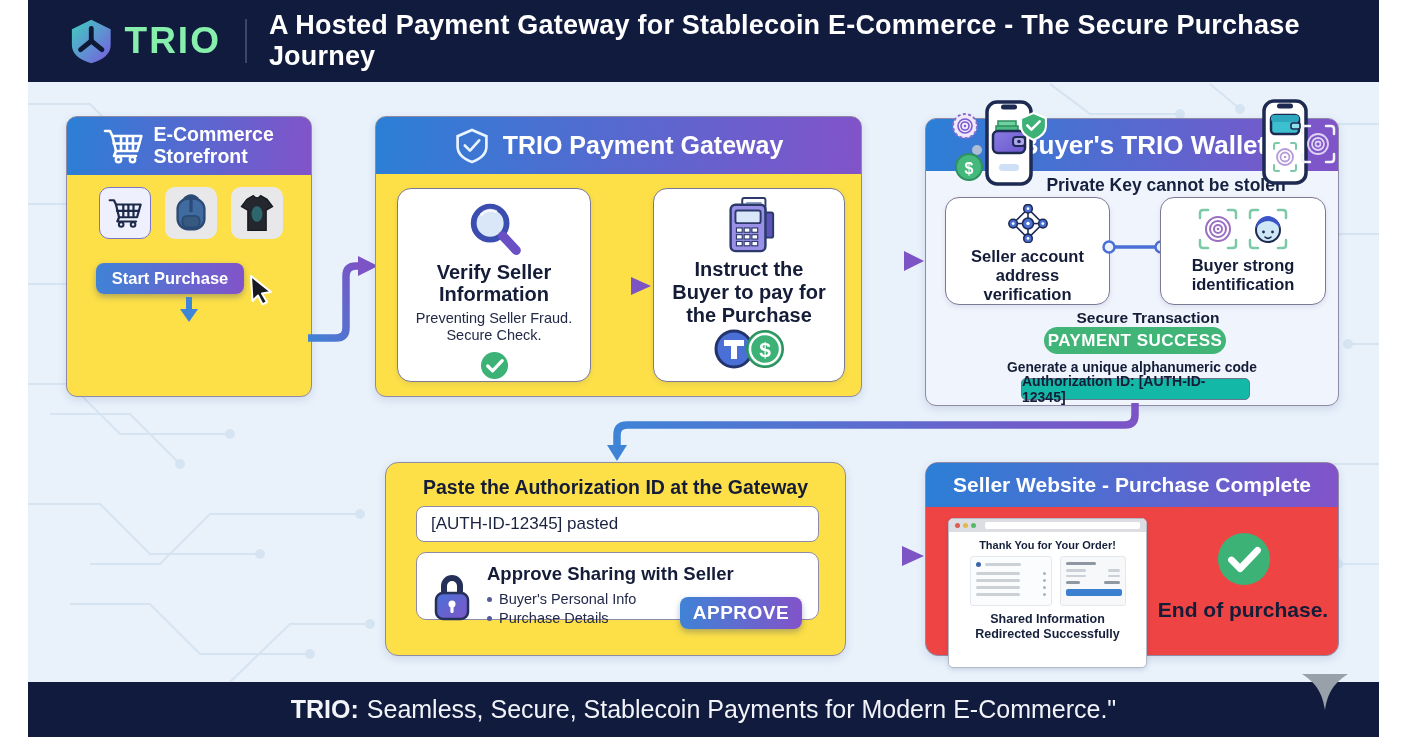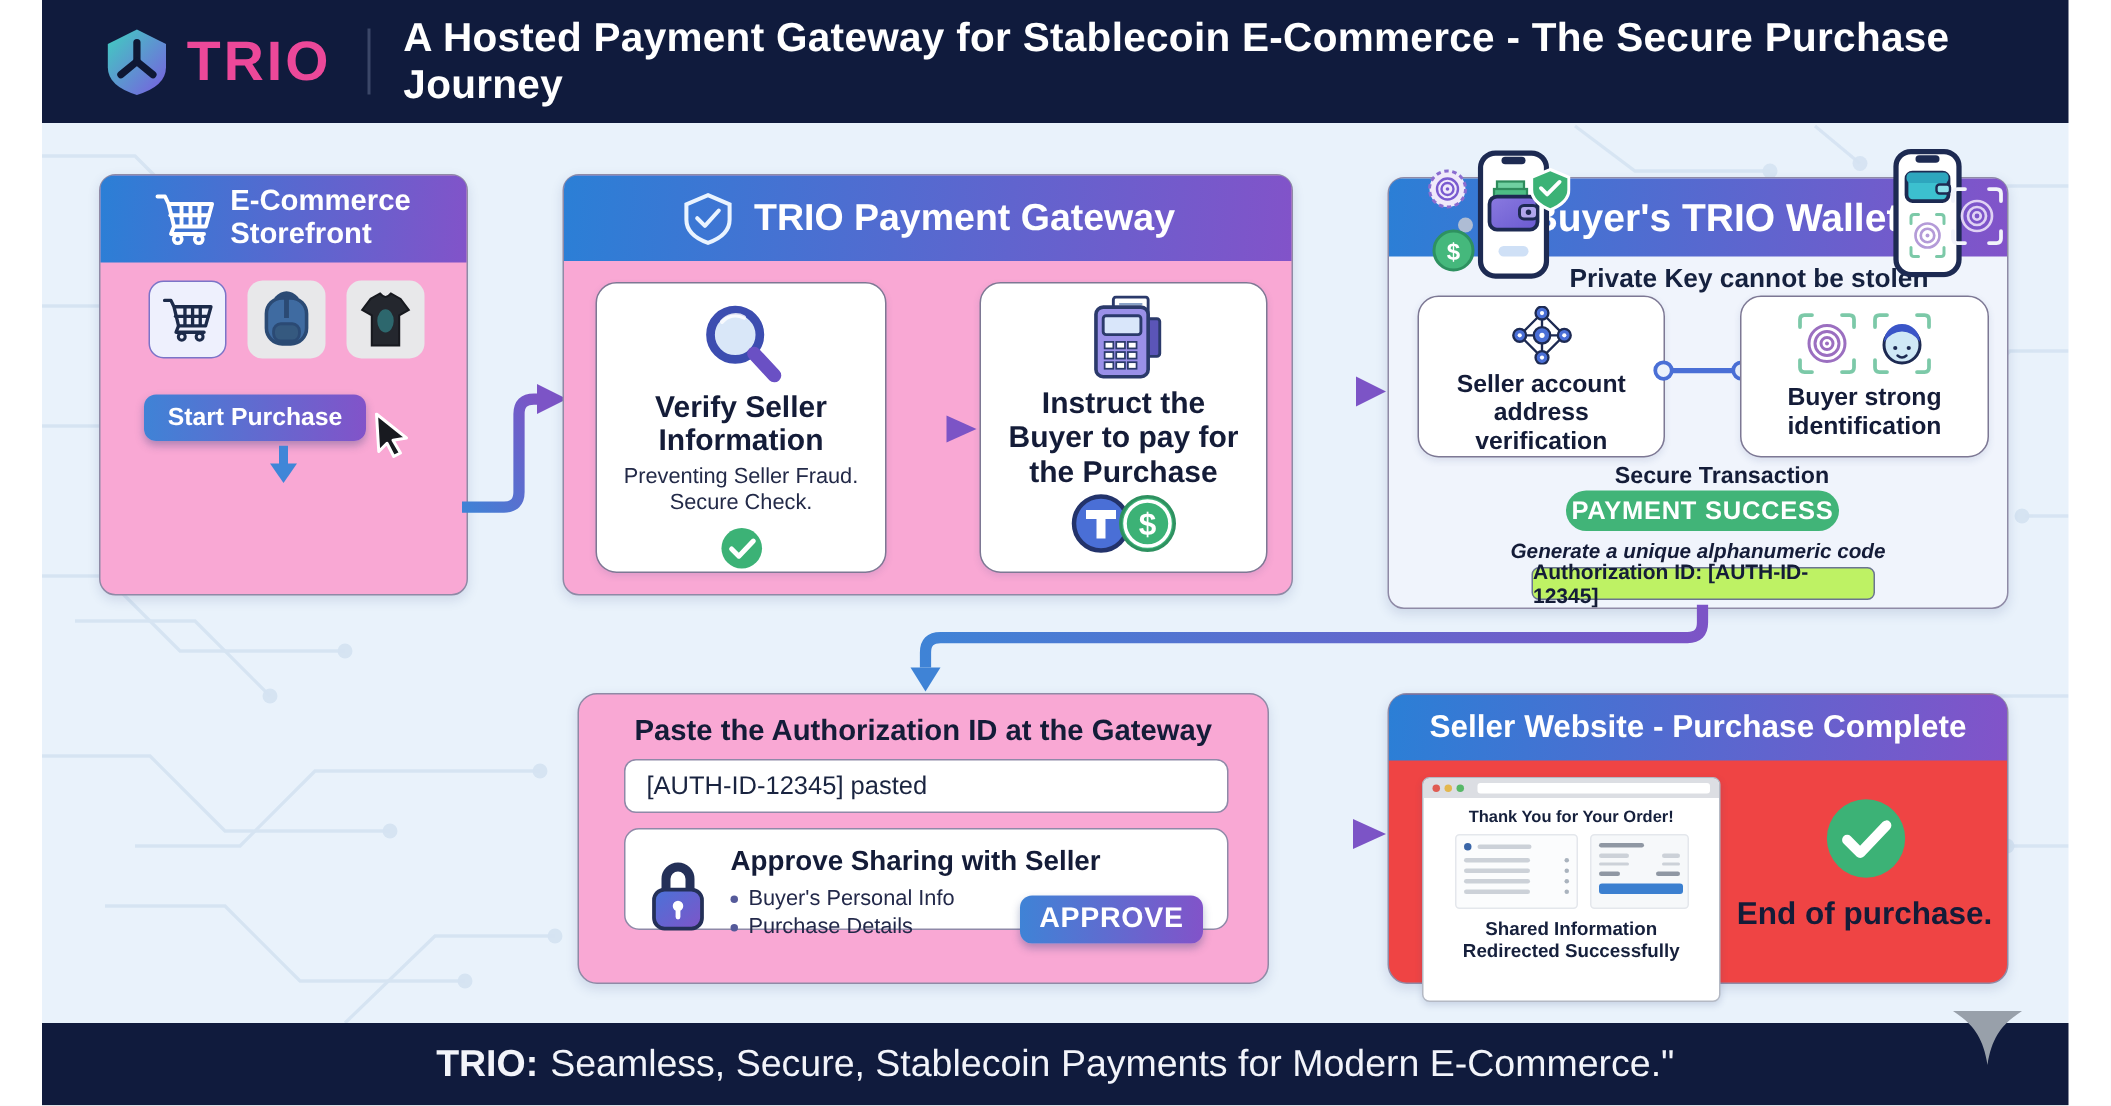--- a/index.html
+++ b/index.html
@@ -1,39 +1,39 @@
 <!DOCTYPE html>
 <html><head>
 <meta charset="utf-8">
 <style>
   html,body{margin:0;padding:0;background:#fff;}
   *{box-sizing:border-box;}
   .canvas{position:relative;width:1407px;height:737px;background:#ffffff;overflow:hidden;
           font-family:"Liberation Sans",sans-serif;color:#141c38;}
   .abs{position:absolute;}
   .topbar{left:28px;top:0;width:1351px;height:82px;background:#101b3d;display:flex;align-items:center;padding-left:40px;}
-  .logo-text{font-size:37px;font-weight:bold;color:#ec4899;letter-spacing:2px;margin-left:10px;}
+  .logo-text{font-size:37px;font-weight:bold;color:#86efac;letter-spacing:2px;margin-left:10px;}
   .sep{width:2px;height:44px;background:#3b4768;margin:0 22px 0 24px;}
   .main-title{font-size:27px;font-weight:bold;color:#fff;letter-spacing:.2px;}
   .mainbg{left:28px;top:82px;width:1351px;height:600px;background:#e9f2fb;}
   .footerbar{left:28px;top:682px;width:1351px;height:55px;background:#101b3d;display:flex;align-items:center;justify-content:center;}
   .footer-text{font-size:25px;color:#f2f4fa;}
   .footer-text b{font-weight:bold;margin-right:8px;}
-  .box{background:#f9a8d4;border:1.5px solid #8f8aa6;border-radius:11px;box-shadow:0 3px 8px rgba(50,70,130,.15);}
+  .box{background:#fde047;border:1.5px solid #8f8aa6;border-radius:11px;box-shadow:0 3px 8px rgba(50,70,130,.15);}
   .hdr{display:flex;align-items:center;justify-content:center;color:#fff;font-weight:bold;
        background:linear-gradient(95deg,#2b7fd6 0%,#8253c9 100%);border-radius:9px 9px 0 0;}
   .subcard{position:absolute;background:#fff;border:1.4px solid #7d7894;border-radius:14px;
            box-shadow:0 2px 5px rgba(50,70,130,.12);display:flex;flex-direction:column;align-items:center;}
   .btn{background:linear-gradient(92deg,#3f83d6,#8253c9);color:#fff;font-weight:bold;display:flex;align-items:center;
        justify-content:center;border-radius:8px;box-shadow:0 3px 6px rgba(40,60,120,.35);text-align:center;cursor:pointer;}
   .tile{position:absolute;width:52px;height:52px;border-radius:10px;display:flex;align-items:center;justify-content:center;}
   .ctr{text-align:center;}
   .bold{font-weight:bold;}
   .pill{background:#41b478;color:#fff;font-weight:bold;display:flex;align-items:center;justify-content:center;border-radius:14px;}
-  .authbox{background:#bef264;border:1.4px solid #6b7590;border-radius:5px;display:flex;align-items:center;justify-content:center;}
+  .authbox{background:#14b8a6;border:1.4px solid #6b7590;border-radius:5px;display:flex;align-items:center;justify-content:center;}
   .inputbox{background:#fff;border:1.4px solid #8f89a8;border-radius:8px;display:flex;align-items:center;padding-left:14px;}
   .bullet{display:flex;align-items:center;gap:7px;font-size:14.5px;color:#23294a;margin-top:3px;}
   .bullet .dot{width:5px;height:5px;border-radius:50%;background:#555a9a;flex:0 0 auto;}
   .browser{position:absolute;background:#fff;border:1px solid #b4b9c4;border-radius:5px;box-shadow:0 2px 5px rgba(50,70,130,.18);overflow:hidden;}
   .btop{height:13px;background:#dcdee3;display:flex;align-items:center;padding:0 6px;gap:3px;}
   .bdot{width:5px;height:5px;border-radius:50%;}
   .baddr{flex:1;height:7px;background:#fff;border-radius:2px;margin-left:6px;}
   .skline{height:3px;border-radius:2px;background:#ccd1d8;}
 </style>
 </head>
@@ -320,21 +320,21 @@
           <path d="M18 30 q3 2.6 6 0" fill="none" stroke="#1d2a52" stroke-width="1.6" stroke-linecap="round"></path>
         </svg>
       </div>
       <div class="ctr bold" style="font-size:16.5px;line-height:1.15;width:150px;margin-top:5px;">Buyer strong identification</div>
     </div>
 
     <div class="ctr bold" style="position:absolute;left:16px;top:190px;width:100%;font-size:15.5px;">Secure Transaction</div>
     <div class="abs pill" style="left:118px;top:208px;width:182px;height:27px;font-size:17px;letter-spacing:.5px;">
       <span>PAYMENT SUCCESS</span>
     </div>
-    <div class="ctr bold" style="position:absolute;left:0;top:241px;width:100%;font-size:13.8px;font-style:italic;">Generate a unique alphanumeric code</div>
+    <div class="ctr bold" style="position:absolute;left:0;top:241px;width:100%;font-size:13.8px;">Generate a unique alphanumeric code</div>
     <div class="abs authbox bold" style="left:95px;top:259px;width:229px;height:22px;font-size:14px;">
       <span>Authorization ID: [AUTH-ID-12345]</span>
     </div>
   </div>
 
   <svg class="abs" style="left:951px;top:112px;" width="28" height="28" viewBox="0 0 28 28">
     <circle cx="14" cy="14" r="12" fill="#efe9fa" stroke="#8a6cd0" stroke-width="2" stroke-dasharray="3 2.4"></circle>
     <g stroke="#7a5bd0" stroke-width="1.6" fill="none">
         <circle cx="14" cy="14" r="7"></circle>
         <circle cx="14" cy="14" r="4"></circle>

